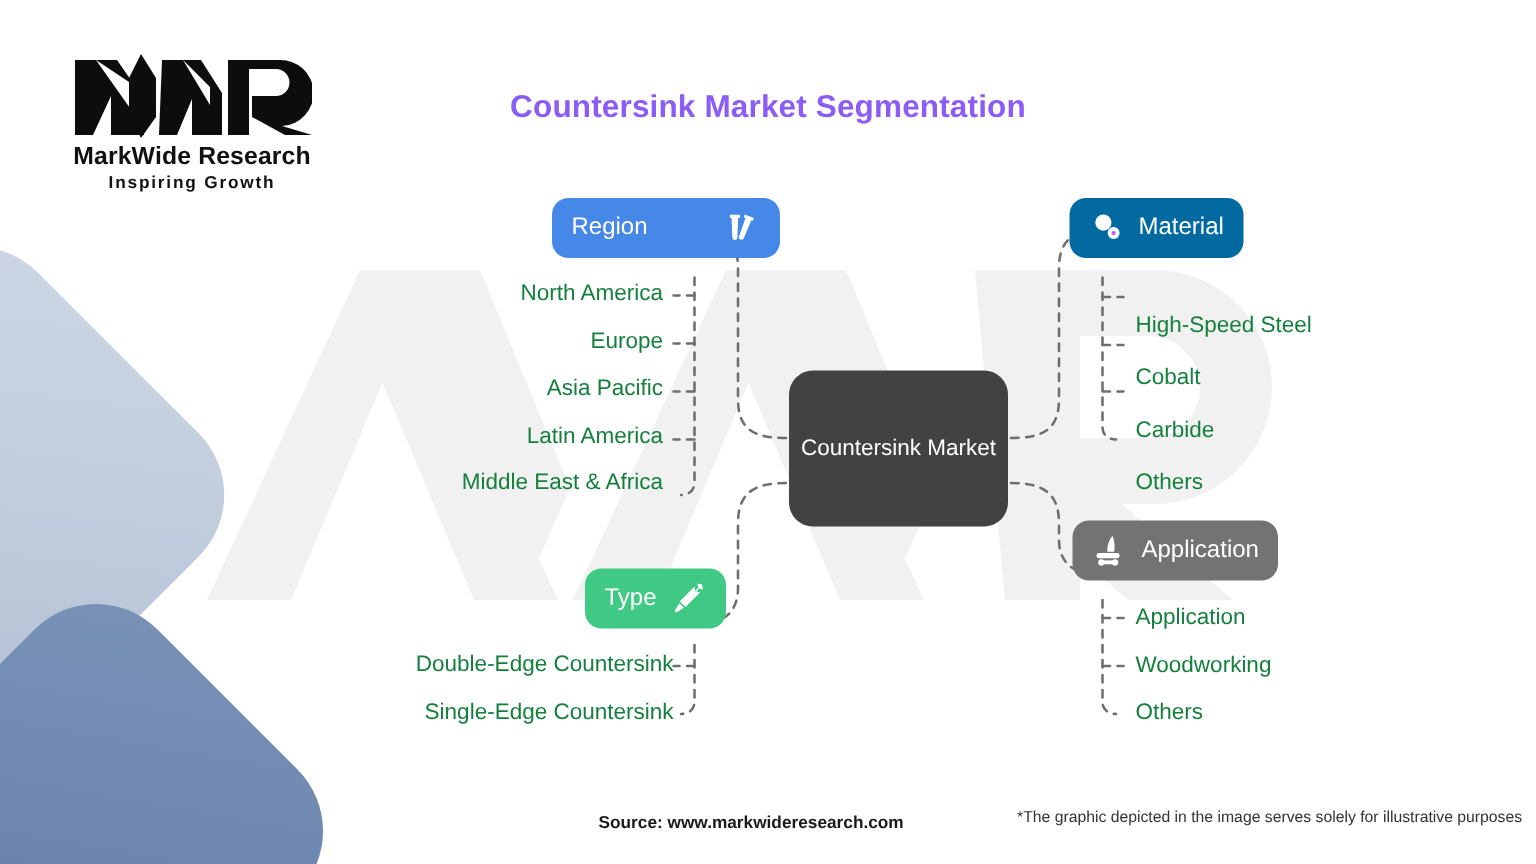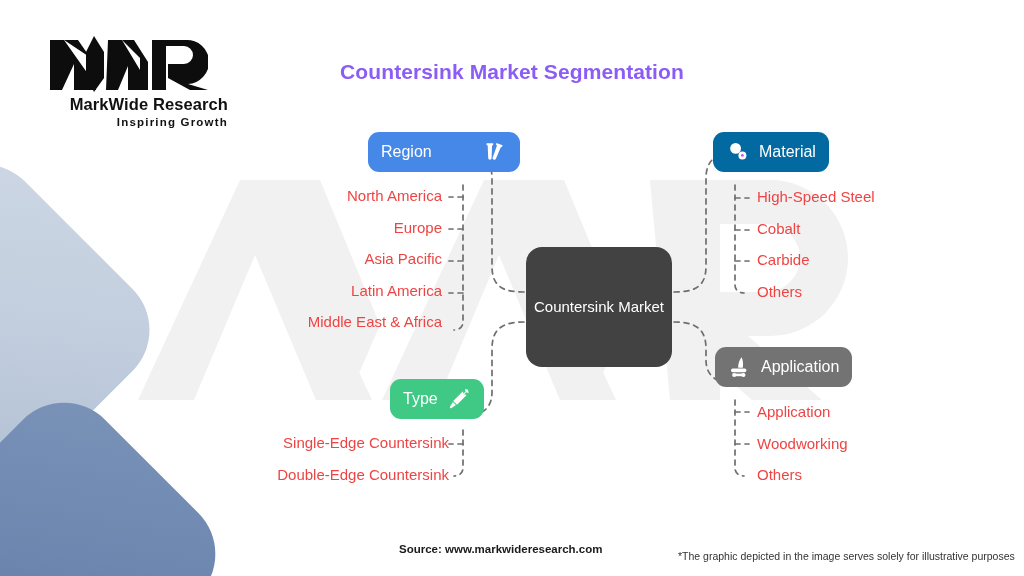--- a/index.html
+++ b/index.html
@@ -61,21 +61,21 @@
     height: 260px;
     opacity: 1;
   }
 
   
   .logo-block {
     position: absolute;
     left: 28px;
     top: 32px;
     width: 200px;
-    text-align: right;
+    text-align: center;
     z-index: 40;
   }
   .logo-mark {
     display: block;
     margin: 0 auto;
   }
   .logo-name {
     font-size: 16.5px;
     font-weight: bold;
     color: #111111;
@@ -114,21 +114,21 @@
     z-index: 10;
     pointer-events: none;
   }
 
   
   .hub {
     position: absolute;
     left: 526px;
     top: 247px;
     width: 146px;
-    height: 120px;
+    height: 104px;
     background: #424242;
     border-radius: 16px;
     display: flex;
     align-items: center;
     justify-content: center;
     z-index: 25;
   }
   .hub-label {
     color: #ffffff;
     font-size: 15px;
@@ -168,52 +168,52 @@
   #badge-type        { left: 390px; top: 379px; background: #3fc984; }
   #badge-application { left: 715px; top: 347px; background: #737373; }
 
   
   .leaf-list {
     position: absolute;
     z-index: 22;
   }
   .leaf-item {
     font-size: 15px;
-    color: #ef4444;
+    color: #15803d;
     white-space: nowrap;
     line-height: 1;
   }
 
   .leaf-list.right-aligned { text-align: right; }
   .leaf-list.left-aligned  { text-align: left; }
 
   #list-region      { right: 582px; top: 188px; }
   #list-region .leaf-item      { margin-bottom: 16.5px; }
   #list-type        { right: 575px; top: 435px; }
   #list-type .leaf-item        { margin-bottom: 16.5px; }
   #list-material    { left: 757px; top: 189px; }
-  #list-material .leaf-item    { margin-bottom: 16.5px; }
+  #list-material .leaf-item    { margin-bottom: 16.5px; margin-top: 20px; }
   #list-application { left: 757px; top: 404px; }
   #list-application .leaf-item { margin-bottom: 16.5px; }
 
   
   .footer-source {
     position: absolute;
     left: 399px;
     top: 543px;
     font-size: 11.5px;
     font-weight: bold;
     color: #1a1a1a;
     z-index: 40;
     white-space: nowrap;
   }
   .footer-note {
     position: absolute;
     left: 678px;
-    top: 550px;
+    top: 539px;
     font-size: 10.5px;
     color: #333333;
     z-index: 40;
     white-space: nowrap;
   }
 </style>
 </head>
 <body>
 
 <div id="canvas">
@@ -328,22 +328,22 @@
     <span class="badge-icon">
       <svg width="24" height="24" viewBox="0 0 24 24" xmlns="http://www.w3.org/2000/svg">
         <g fill="#ffffff">
           <path d="M20.8,2.4 l0.9,3.6 l-3.6,-0.9 l-2.0,2.0 l3.6,0.9 l-9.7,9.7 l-3.8,-3.8 l9.7,-9.7 l0.9,3.6 l2.0,-2.0 l-0.9,-3.6 z"></path>
           <path d="M5.9,15.1 l3.0,3.0 l-4.4,2.9 a1.0,1.0 0 0 1 -1.4,-1.4 z"></path>
         </g>
       </svg>
     </span>
   </div>
   <div class="leaf-list right-aligned" id="list-type">
+    <div class="leaf-item">Double-Edge Countersink</div>
     <div class="leaf-item">Single-Edge Countersink</div>
-    <div class="leaf-item">Double-Edge Countersink</div>
   </div>
 
   <div class="badge icon-left" id="badge-application">
     <span class="badge-icon">
       <svg width="24" height="24" viewBox="0 0 24 24" xmlns="http://www.w3.org/2000/svg">
         <g fill="#ffffff">
           <path d="M13.6,2.2 c1.4,3.0 1.8,6.6 1.2,10.6 l-4.6,0 c-0.2,-4.0 1.0,-7.6 3.4,-10.6 z"></path>
           <rect x="3.0" y="13.6" width="15.4" height="3.6" rx="1.8"></rect>
           <circle cx="6.2" cy="20.0" r="2.1"></circle>
           <circle cx="15.4" cy="20.0" r="2.1"></circle>

